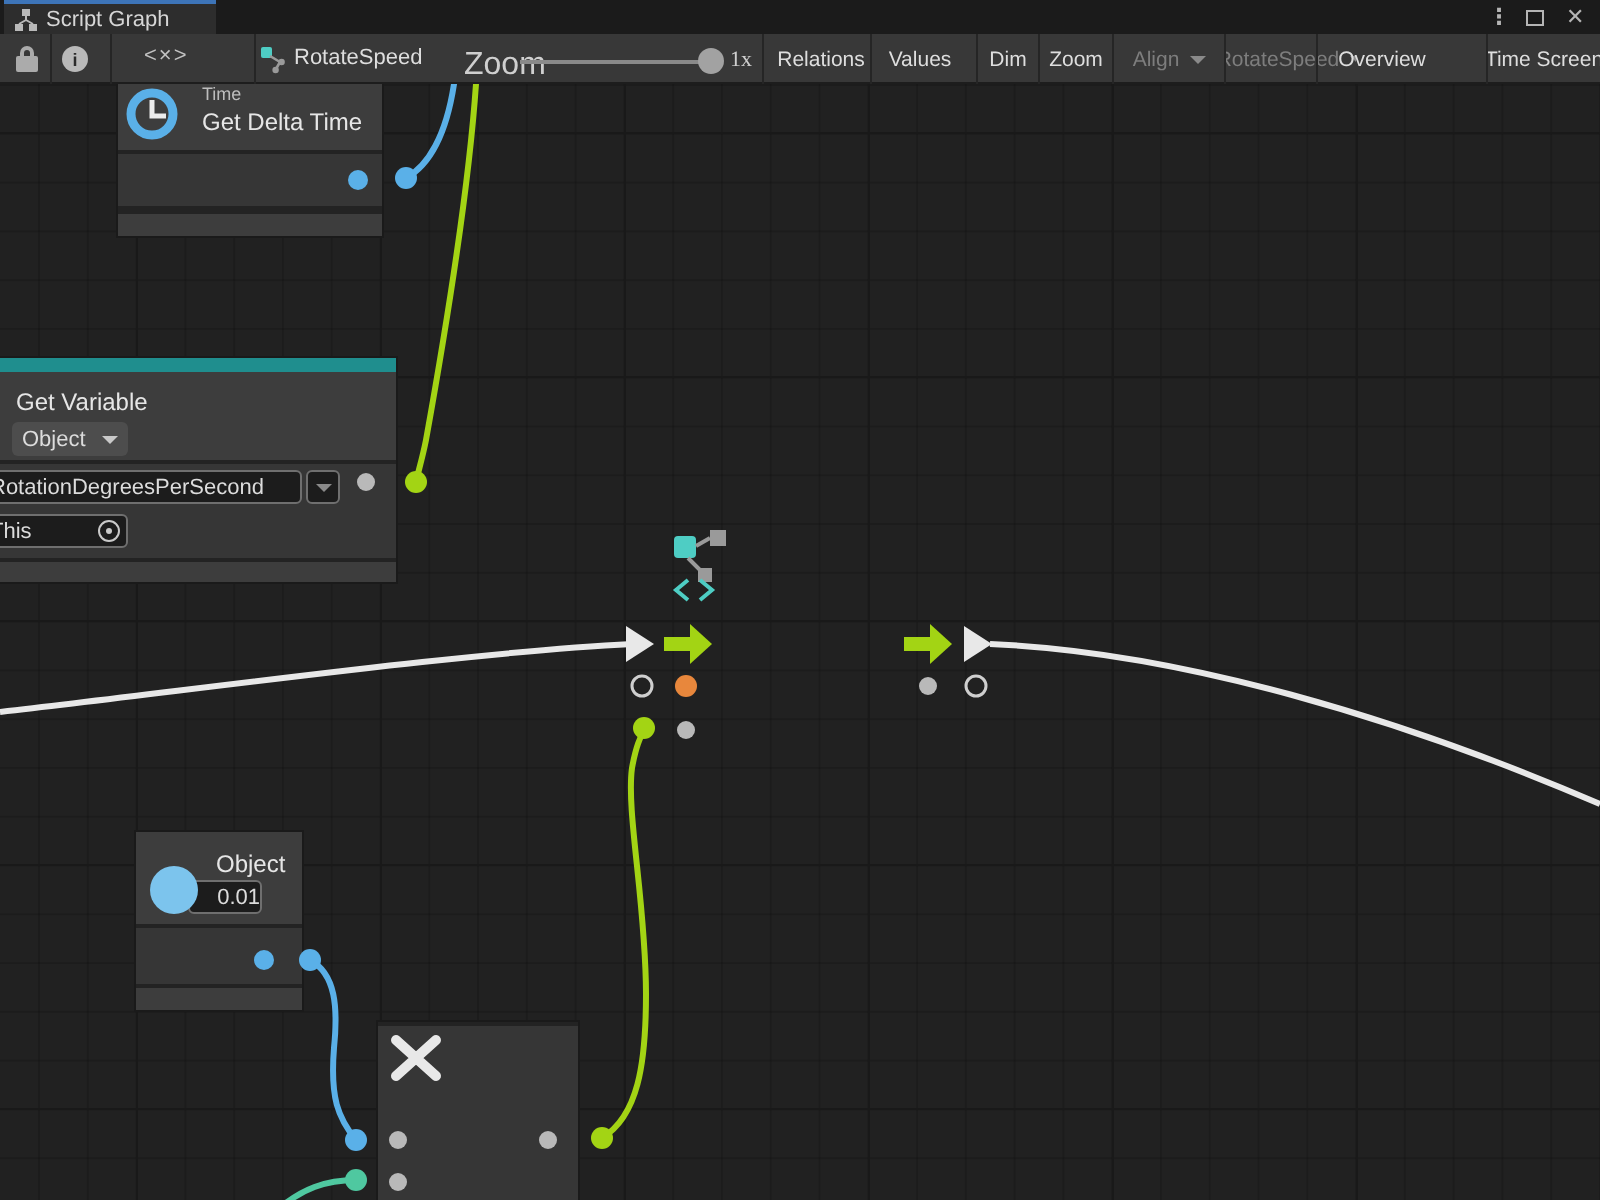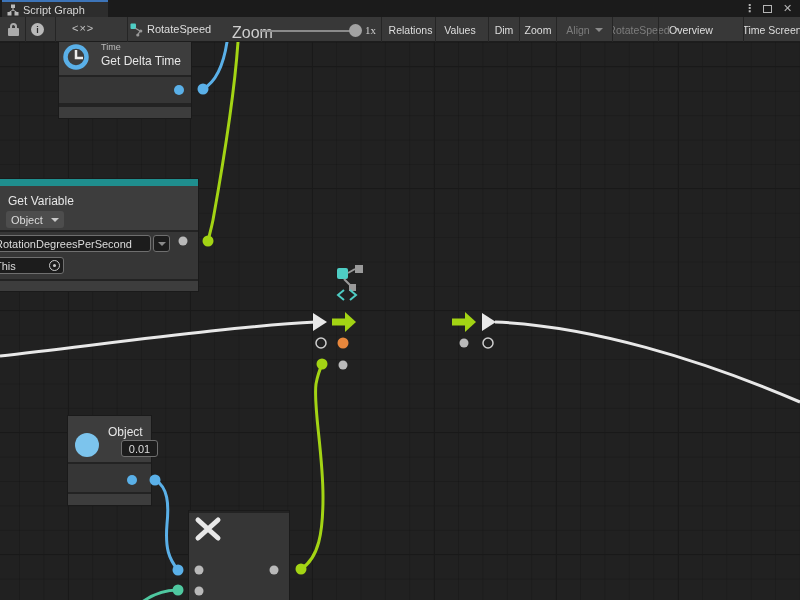--- a/index.html
+++ b/index.html
@@ -187,21 +187,21 @@
         </div>
       </div>
       <div class="sec-div"></div>
       <div class="sec-foot" style="height:10px"></div>
     </div>
 
 
     <div class="node" style="left:67px;top:373px;width:85px">
       <div class="sec-head" style="height:46px">
         <span class="ntitle" style="left:40px;top:9px">Object</span>
-        <div class="field" style="left:53px;top:24px;width:37px;height:17px;justify-content:center">
+        <div class="field" style="left:26px;top:24px;width:37px;height:17px;justify-content:flex-end">
           <span>0.01</span>
         </div>
       </div>
       <div class="sec-div"></div>
       <div class="sec-body" style="height:28px"></div>
       <div class="sec-div"></div>
       <div class="sec-foot" style="height:11px"></div>
     </div>
 
     <div class="node" style="left:188px;top:468px;width:102px;height:132px">

